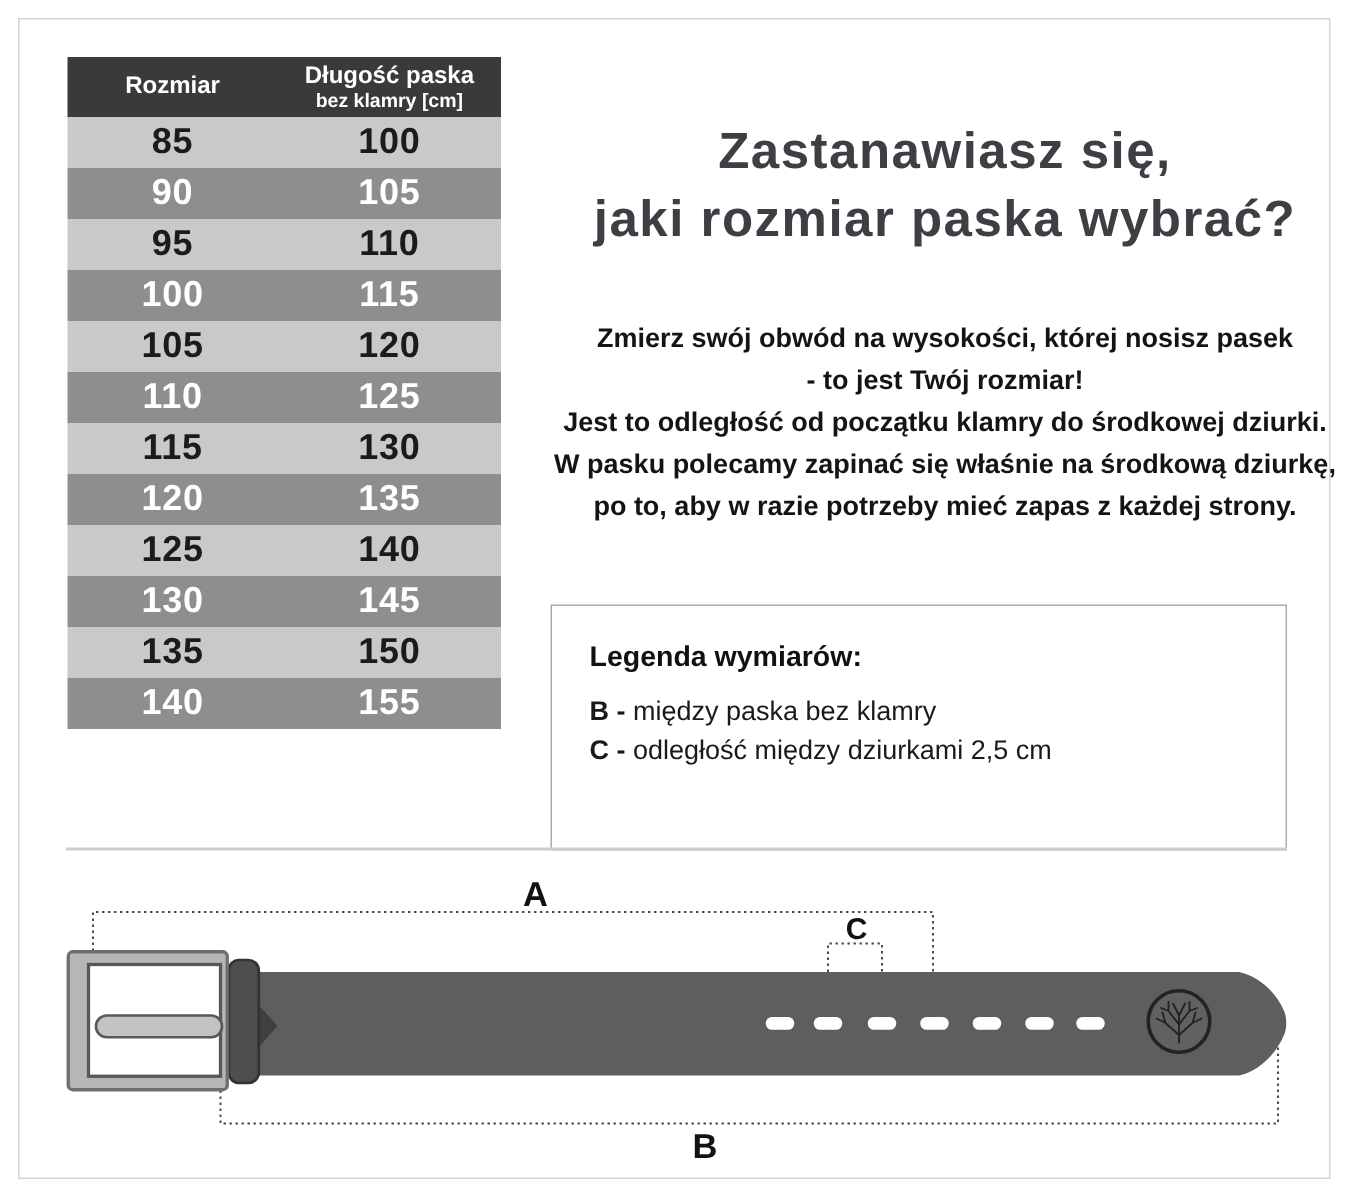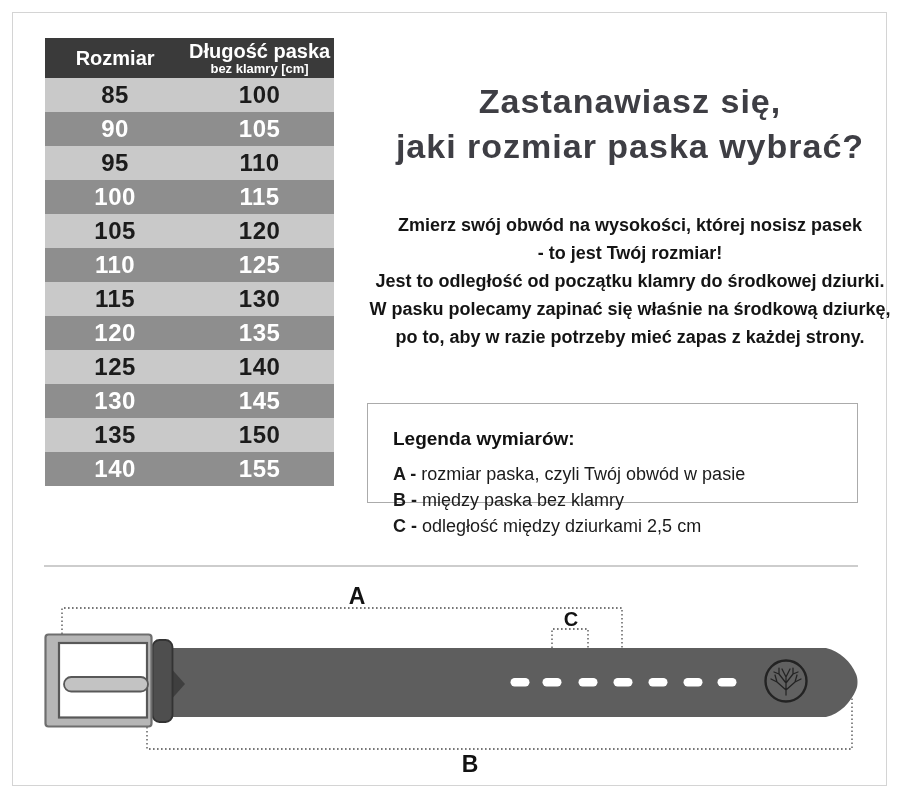--- a/index.html
+++ b/index.html
@@ -8,36 +8,36 @@
 
   .frame{position:absolute;left:12px;top:12px;width:873px;height:772px;
          border:1px solid #d4d4d4;}
 
   
   .size-table{position:absolute;left:45px;top:38px;width:289px;}
   .thead{display:flex;height:40px;background:#3a3a3a;color:#fff;}
   .th{display:flex;flex-direction:column;align-items:center;justify-content:center;line-height:1.1;}
   .col1{width:48.5%;}
   .col2{width:51.5%;}
-  .th .main{font-size:20px;font-weight:bold;}
+  .th .main{font-size:16px;font-weight:bold;}
   .th .sub{font-size:13px;font-weight:bold;}
   .tr{display:flex;height:34px;}
   .td{display:flex;align-items:center;justify-content:center;
       font-size:24px;font-weight:bold;letter-spacing:.5px;}
   .tr.light{background:#c9c9c9;color:#1b1b1b;}
   .tr.dark{background:#8e8e8e;color:#ffffff;text-align:center;}
 
   
   .heading{position:absolute;left:320px;top:79px;width:620px;text-align:center;
            font-size:34px;font-weight:bold;color:#3e3e44;line-height:45px;letter-spacing:1px;}
   .intro{position:absolute;left:330px;top:211px;width:600px;text-align:center;
          font-size:18px;font-weight:bold;color:#141414;line-height:28px;}
   .intro div{white-space:nowrap;}
 
-  .legend{position:absolute;left:367px;top:403px;width:491px;height:100px;
+  .legend{position:absolute;left:367px;top:403px;width:491px;height:164px;
           border:1px solid #ababab;box-sizing:border-box;padding:24px 0 0 25px;background:#fff;}
   .legend-title{font-size:19px;font-weight:bold;color:#111;margin-bottom:11px;}
   .legend-item{font-size:18px;color:#1a1a1a;line-height:26px;}
   .legend-item .key{font-weight:bold;}
 
   
   .divider{position:absolute;left:44px;top:565px;width:814px;height:2px;background:#cdcdcd;}
   .belt-svg{position:absolute;left:0;top:575px;width:900px;height:215px;}
   .dim{fill:none;stroke:#4a4a4a;stroke-width:1.3;stroke-dasharray:1.6 2.4;}
   .dimlabel{font-family:"Liberation Sans",sans-serif;font-weight:bold;fill:#121212;text-anchor:middle;}
@@ -115,21 +115,20 @@
 <div class="intro">
   <div>Zmierz swój obwód na wysokości, której nosisz pasek</div>
   <div>- to jest Twój rozmiar!</div>
   <div>Jest to odległość od początku klamry do środkowej dziurki.</div>
   <div>W pasku polecamy zapinać się właśnie na środkową dziurkę,</div>
   <div>po to, aby w razie potrzeby mieć zapas z każdej strony.</div>
 </div>
 
 <div class="legend">
   <div class="legend-title">Legenda wymiarów:</div>
-  <div class="legend-item"><span class="key">A -</span> <span>rozmiar paska, czyli Twój obwód w pasie</span></div>
   <div class="legend-item"><span class="key">B -</span> <span>między paska bez klamry</span></div>
   <div class="legend-item"><span class="key">C -</span> <span>odległość między dziurkami 2,5 cm</span></div>
 </div>
 
 <div class="divider"></div>
 
 <svg class="belt-svg" viewBox="0 575 900 215" xmlns="http://www.w3.org/2000/svg">
 
   <polyline class="dim" points="62,634 62,608 622,608 622,676"></polyline>
   <polyline class="dim" points="147,727 147,749 852,749 852,691"></polyline>

